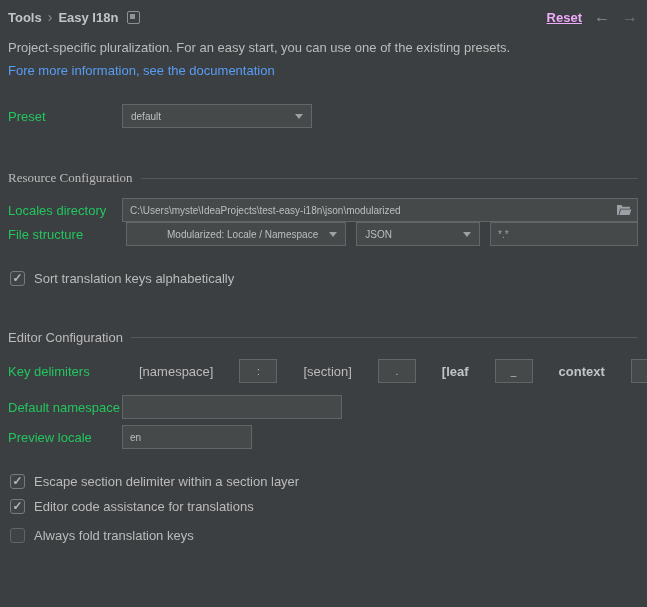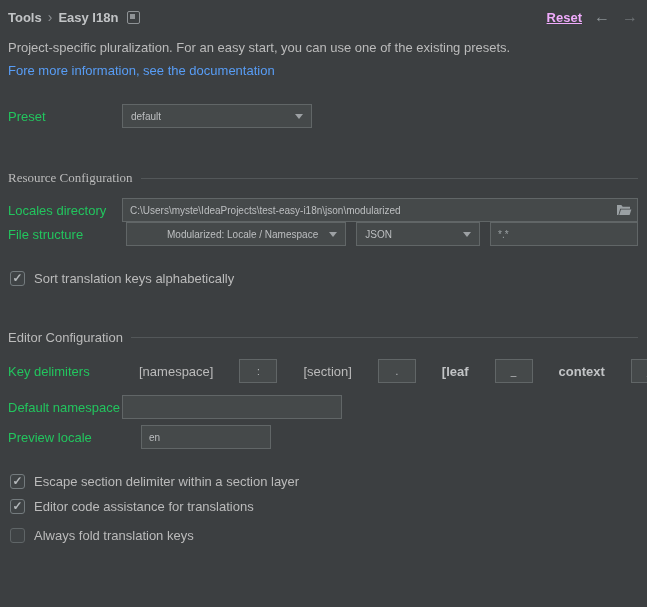--- a/index.html
+++ b/index.html
@@ -135,21 +135,21 @@
     <span class="bold">context</span>
     <input class="field delim-input" value="_" style="">
     <span class="bold">pluralization]</span>
   </div>
 
   <div class="row" style="margin-top:12px;">
     <span class="lbl">Default namespace</span>
     <input class="field" style="width: 220px;" value="">
   </div>
 
-  <div class="row" style="margin-top:6px;gap:19px;">
+  <div class="row" style="margin-top:6px;">
     <span class="lbl">Preview locale</span>
     <input class="field" style="width: 130px;" value="en">
   </div>
 
   <div class="check-row" style="margin-top:24px;">
     <span class="checkbox checked"></span>
     <span>Escape section delimiter within a section layer</span>
   </div>
   <div class="check-row" style="margin-top:9px;">
     <span class="checkbox checked"></span>

